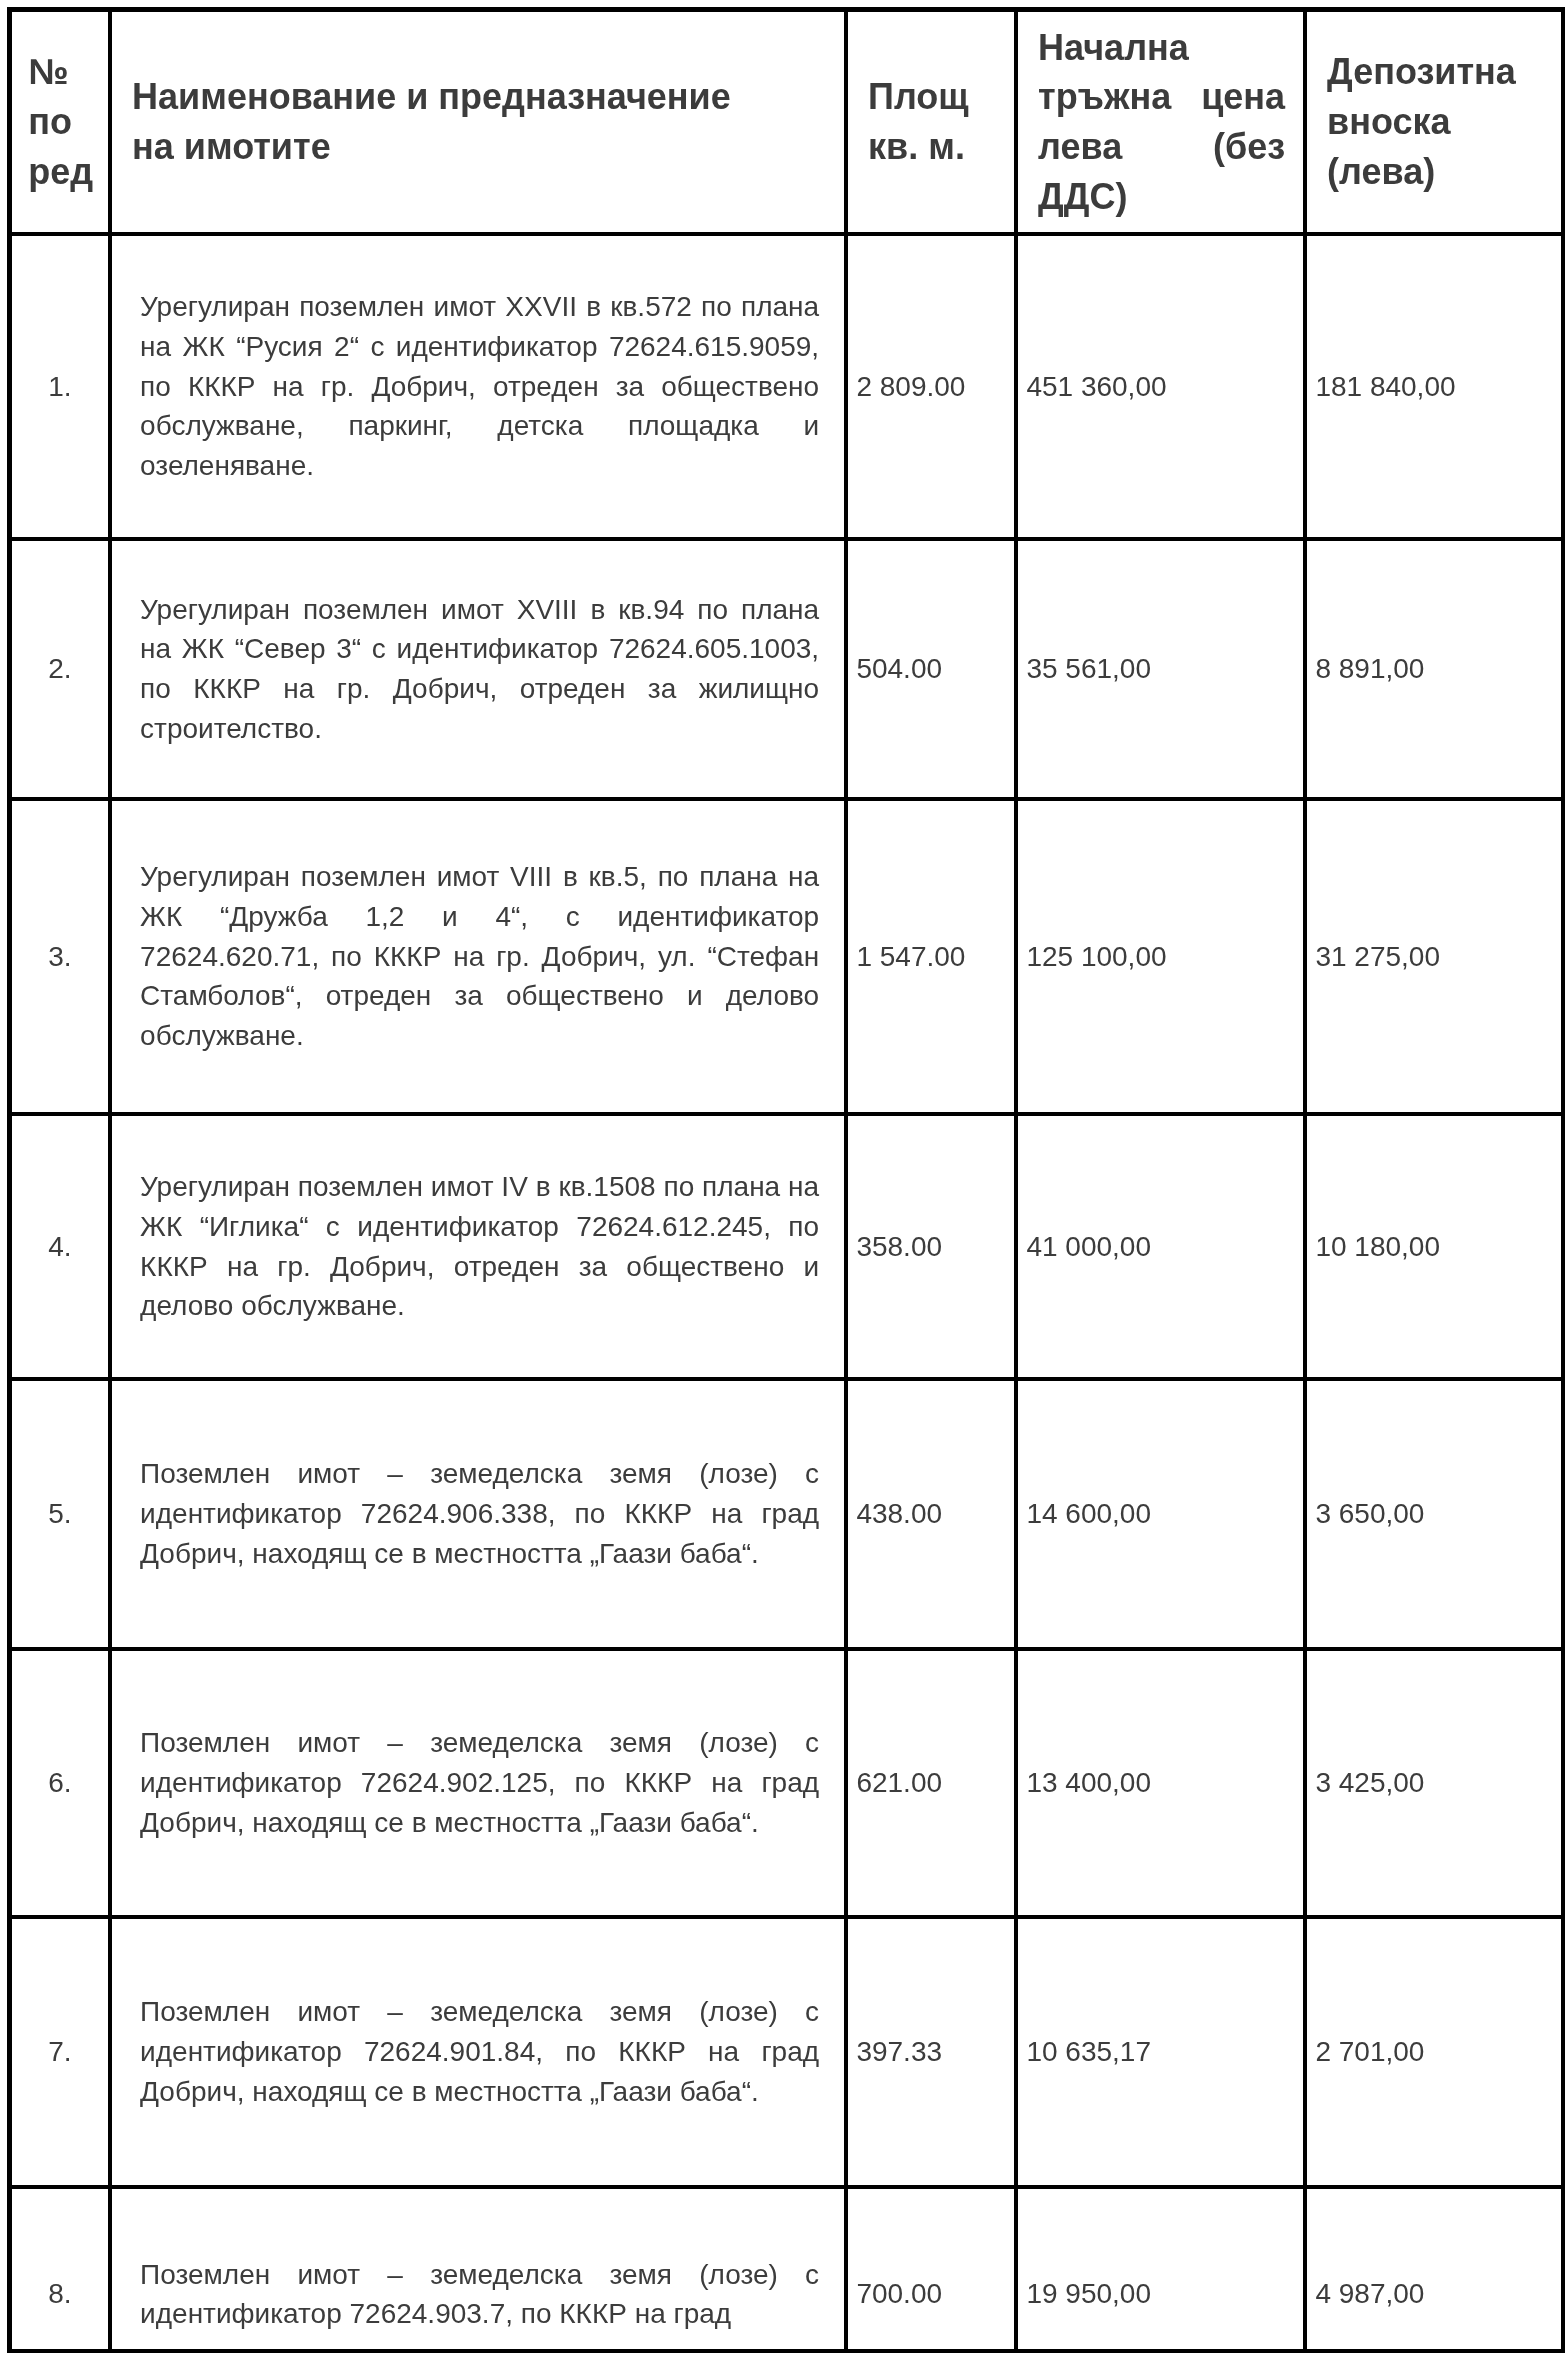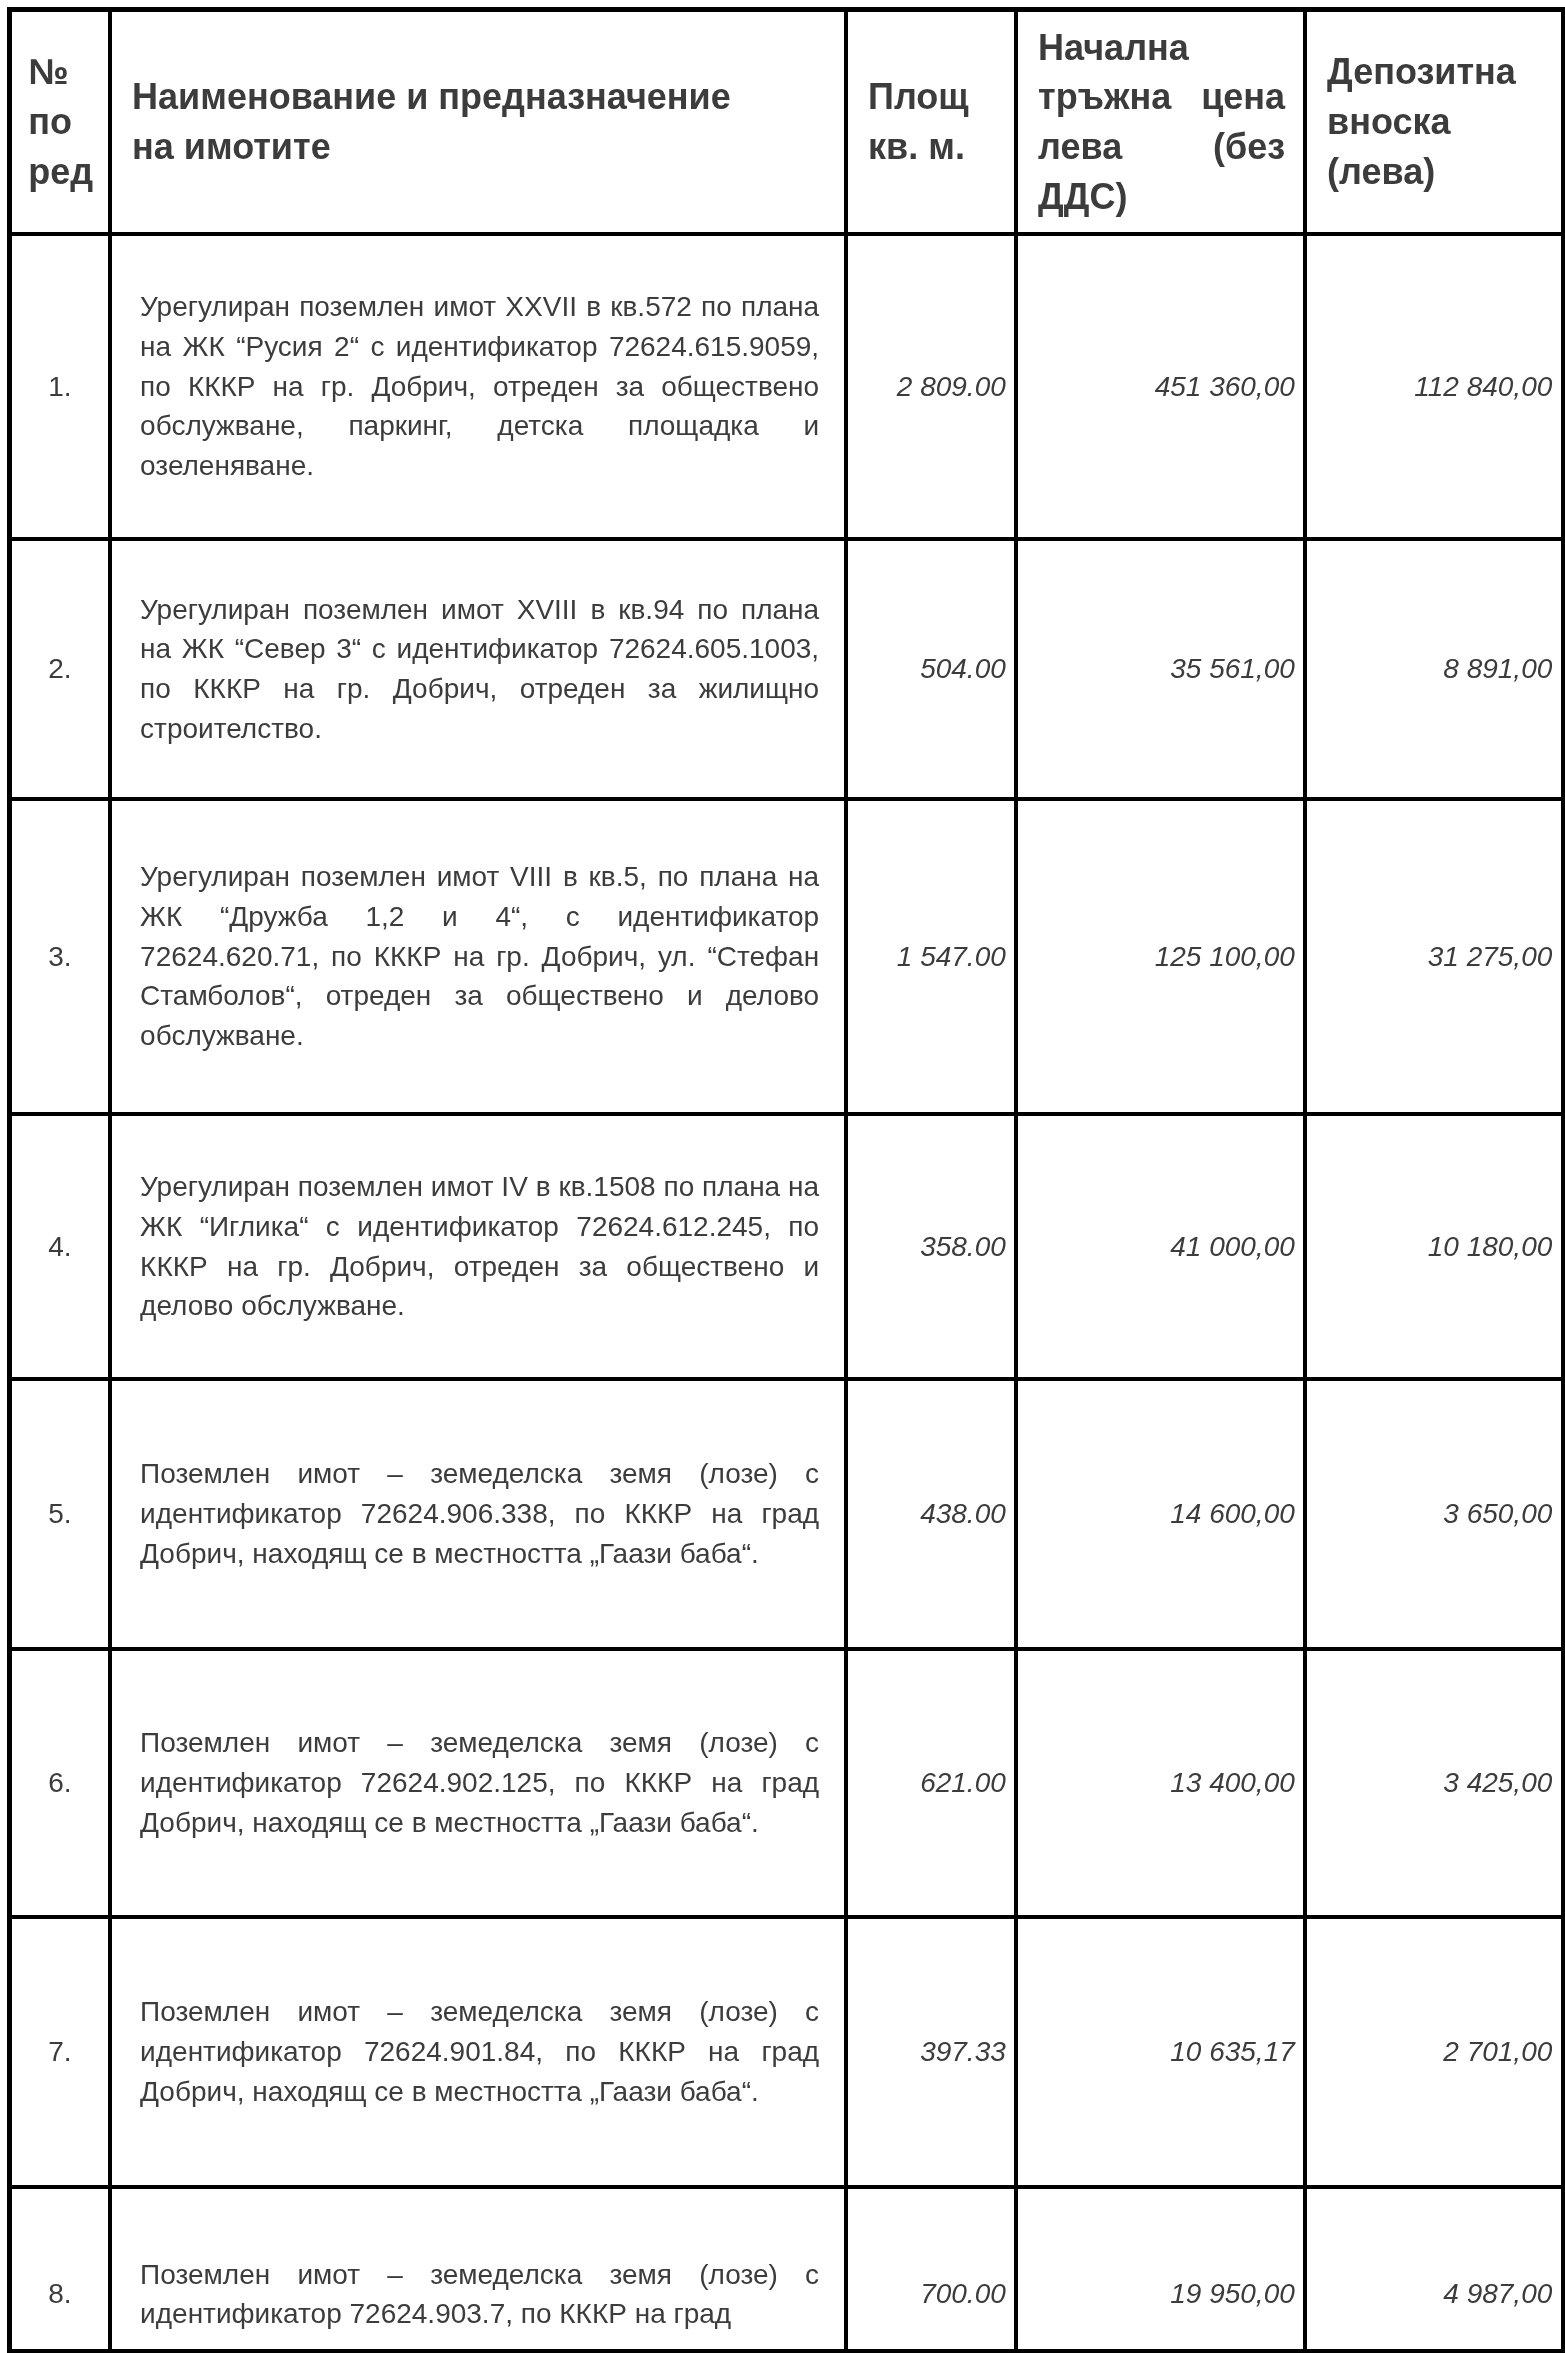--- a/index.html
+++ b/index.html
@@ -49,23 +49,22 @@
     font-size: 28px;
     line-height: 1.42;
     vertical-align: middle;
   }
   td.c-num { text-align: center; padding: 0 5px; }
   td.c-desc {
     text-align: justify;
     padding: 6.6px 25px 6.6px 28px;
   }
   td.c-area, td.c-price, td.c-deposit {
-    text-align: right;
+    text-align: left;
     padding: 0 8.3px;
-    font-style: italic;
   }
   tr.row-cut td { vertical-align: middle; }
   .crop-bar {
     position: absolute;
     left: 6.6px;
     top: 2349px;
     width: 1554px;
     height: 5px;
     background: #000000;
   }
@@ -98,21 +97,21 @@
       <th>Депозитна
 вноска
 (лева)</th>
     </tr>
 
     <tr style="height:305px">
       <td class="c-num">1.</td>
       <td class="c-desc">Урегулиран поземлен имот XXVII в кв.572 по плана на ЖК “Русия 2“ с идентификатор 72624.615.9059, по КККР на гр. Добрич, отреден за обществено обслужване, паркинг, детска площадка и озеленяване.</td>
       <td class="c-area">2 809.00</td>
       <td class="c-price">451 360,00</td>
-      <td class="c-deposit">112 840,00</td>
+      <td class="c-deposit">181 840,00</td>
     </tr>
 
     <tr style="height:260px">
       <td class="c-num">2.</td>
       <td class="c-desc">Урегулиран поземлен имот XVIII в кв.94 по плана на ЖК “Север 3“ с идентификатор 72624.605.1003, по КККР на гр. Добрич, отреден за жилищно строителство.</td>
       <td class="c-area">504.00</td>
       <td class="c-price">35 561,00</td>
       <td class="c-deposit">8 891,00</td>
     </tr>
 

